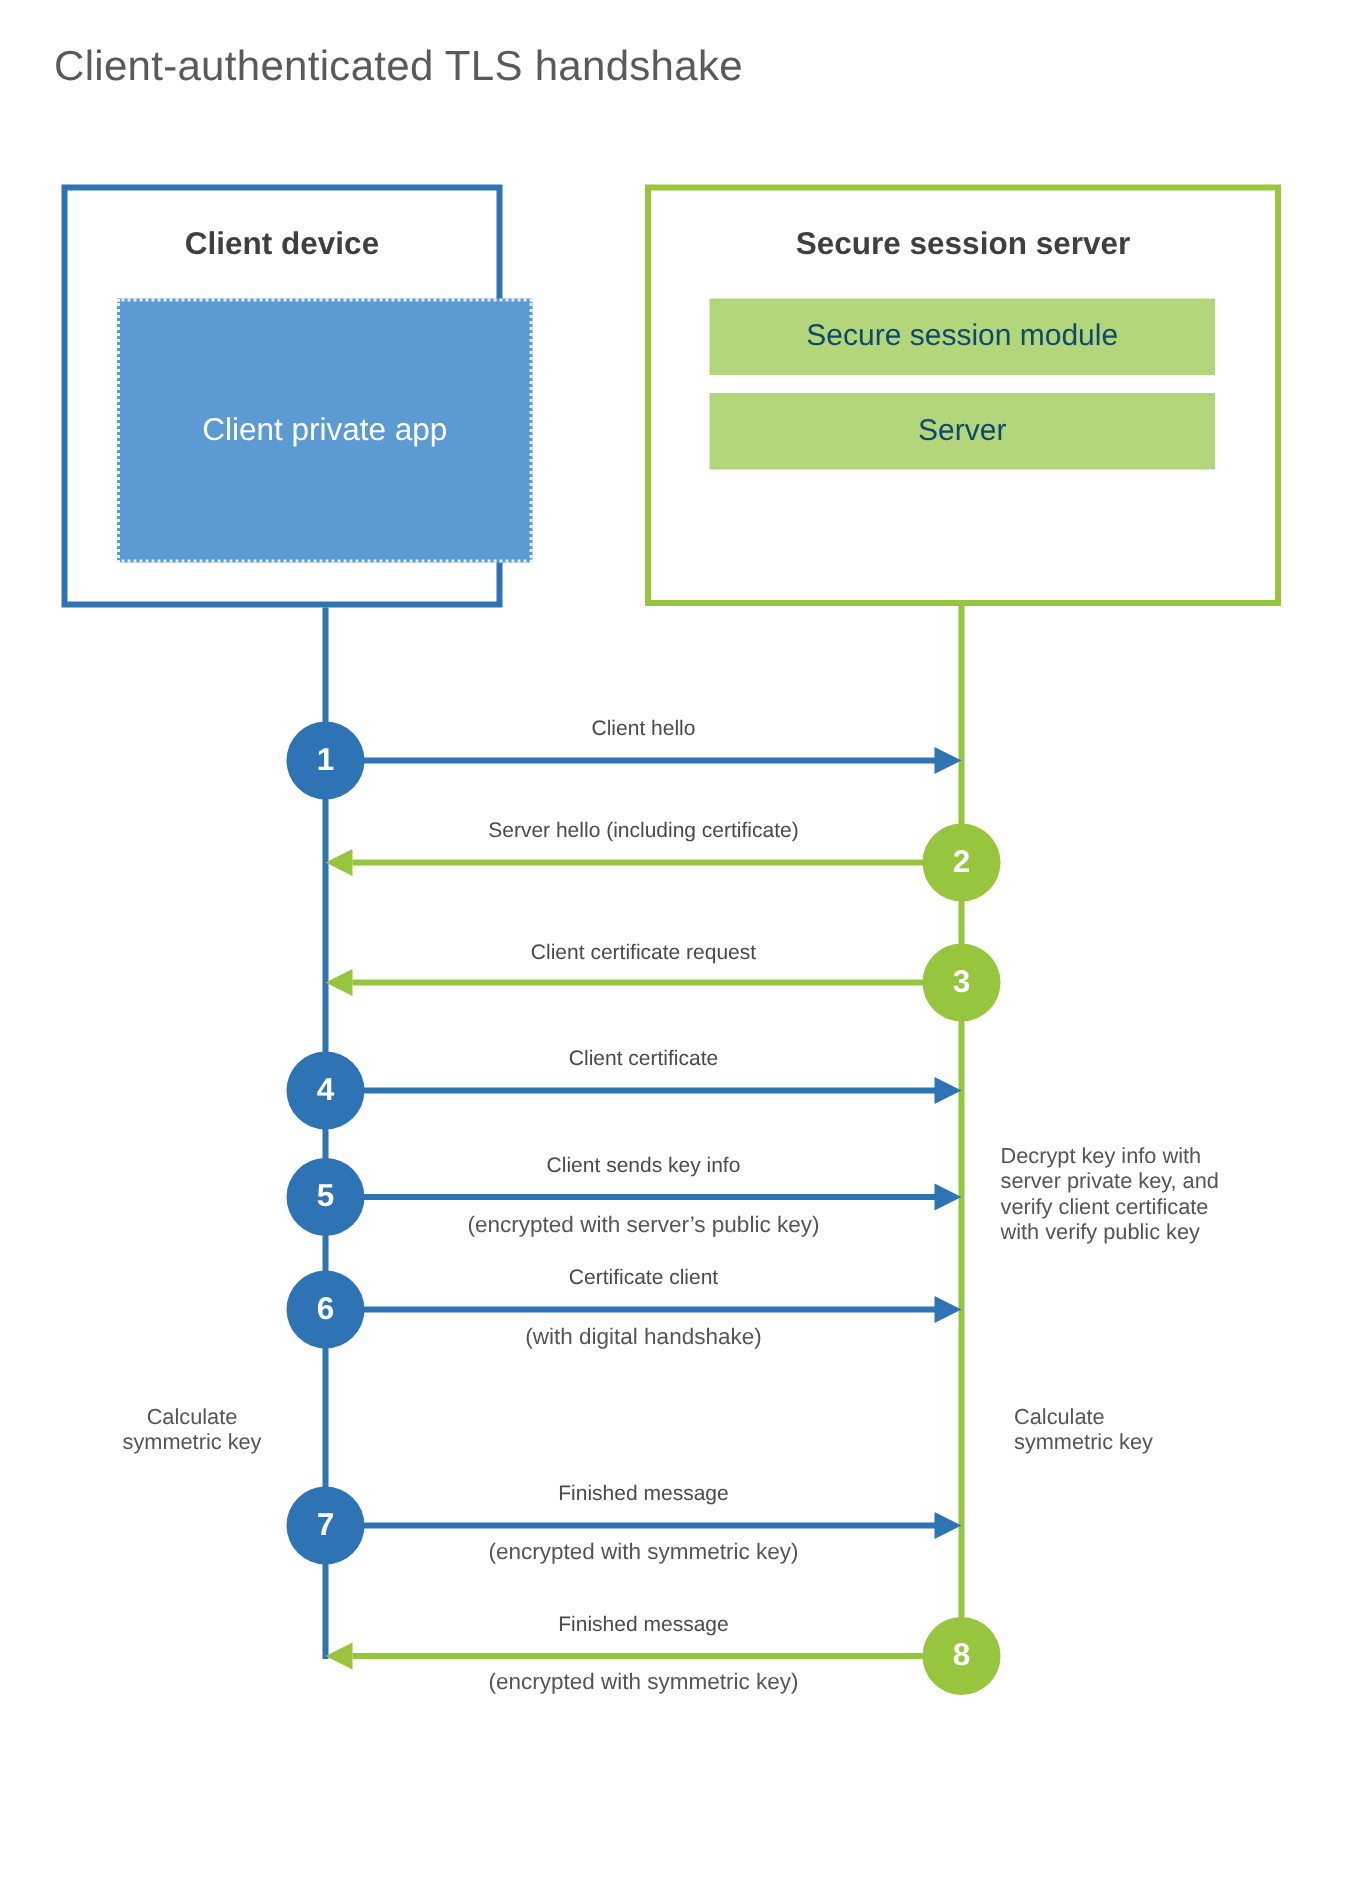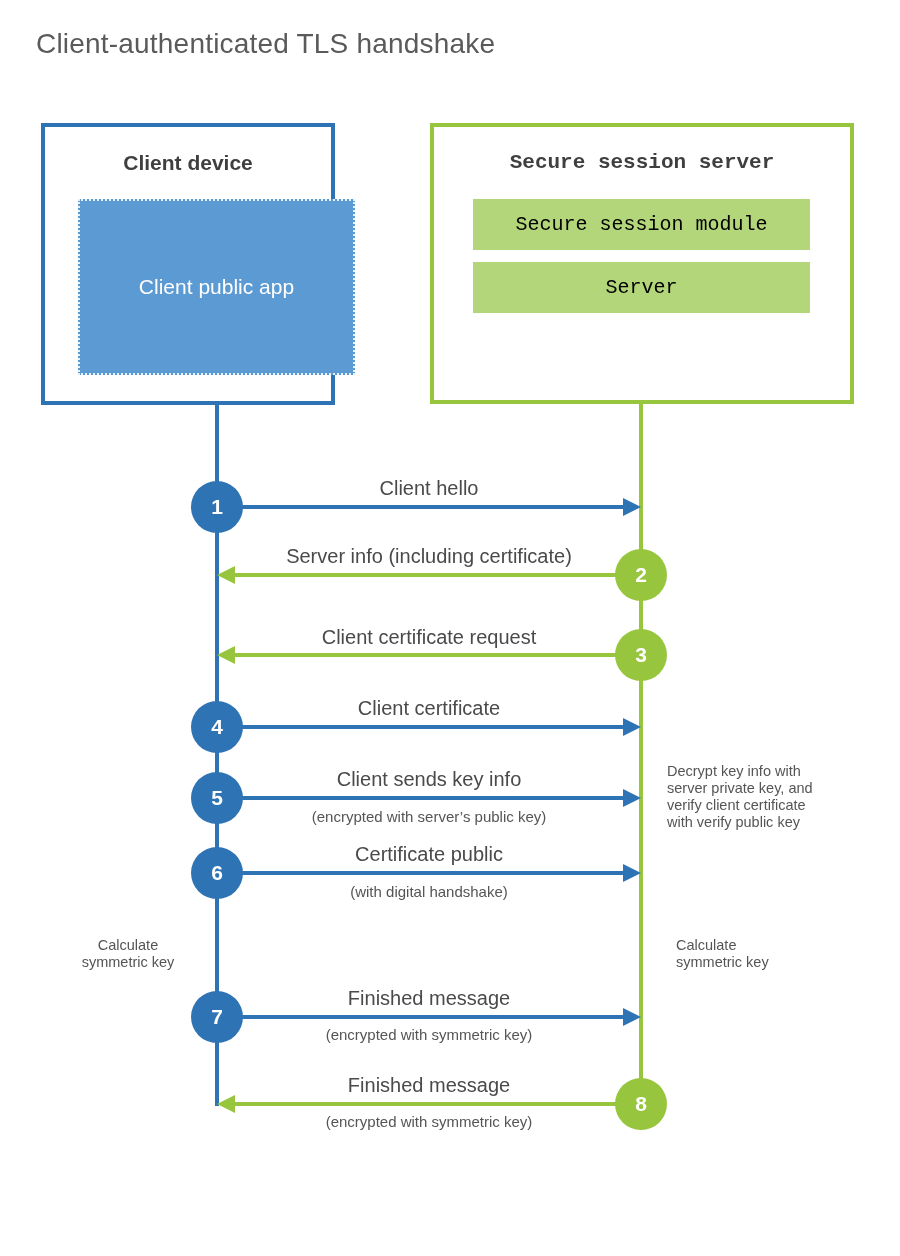--- a/index.html
+++ b/index.html
@@ -20,35 +20,35 @@
   .abs{position:absolute;}
 
   .page-title{
     left:36px;top:28px;width:820px;
     font-size:28px;font-weight:300;color:var(--text-gray);letter-spacing:.2px;
   }
 
   
   .actor-box{box-sizing:border-box;background:#fff;}
   .client-box{left:41px;top:123px;width:294px;height:282px;border:4px solid var(--blue);}
-  .server-box{left:430px;top:123px;width:424px;height:281px;border:4px solid var(--green);font-family:Liberation Mono, monospace;}
+  .server-box{left:430px;top:123px;width:424px;height:281px;border:4px solid var(--green);}
   .actor-header{
     left:0;top:24px;width:100%;text-align:center;
     font-size:21px;font-weight:700;color:var(--text-dark);
   }
   .client-app{
     left:33px;top:72px;width:277px;height:176px;box-sizing:border-box;
     background:var(--blue-fill);border:2px dotted rgba(255,255,255,.85);
     display:flex;align-items:center;justify-content:center;text-align:center;
     color:#fff;font-size:21px;line-height:1.5;
   }
   .module-bar{
     left:39px;width:337px;height:51px;background:var(--green-fill);
     display:flex;align-items:center;justify-content:center;
-    color:#000000;font-size:20px;
+    color:#0c4a6e;font-size:20px;
   }
 
   
   .lifeline{width:4px;}
   .lifeline.blue{background:var(--blue);}
   .lifeline.green{background:var(--green);}
 
   
   .hline{height:4px;}
   .hline.blue{background:var(--blue);}
@@ -60,58 +60,58 @@
   
   .circle{
     width:52px;height:52px;border-radius:50%;
     display:flex;align-items:center;justify-content:center;
     color:#fff;font-size:21px;font-weight:700;
   }
   .circle.blue{background:var(--blue);}
   .circle.green{background:var(--green);}
 
   
-  .msg{left:217px;width:424px;text-align:center;font-size:20px;color:var(--label);}
+  .msg{left:217px;width:424px;text-align:center;font-size:14px;color:var(--label);}
   .submsg{left:217px;width:424px;text-align:center;font-size:15px;color:var(--sub);}
 
   
   .note{font-size:14.5px;line-height:17px;color:var(--sub);}
 </style>
 </head>
 <body>
 
 <div id="canvas">
 
   <div class="abs page-title">Client-authenticated TLS handshake</div>
 
   <div class="abs actor-box client-box">
     <div class="abs actor-header">Client device</div>
     <div class="abs client-app">
-      <span>Client public app</span>
+      <span>Client private app</span>
     </div>
   </div>
 
   <div class="abs actor-box server-box">
     <div class="abs actor-header">Secure session server</div>
     <div class="abs module-bar" style="top:72px">Secure session module</div>
     <div class="abs module-bar" style="top:135px">Server</div>
   </div>
 
   <div class="abs lifeline blue" style="left:215px;top:405px;height:701px"></div>
   <div class="abs lifeline green" style="left:639px;top:404px;height:700px"></div>
 
   <div>
     <div class="abs msg" style="top:477px">Client hello</div>
     <div class="abs hline blue" style="left:217px;top:505px;width:408px"></div>
     <div class="abs head right blue" style="left:623px;top:498px"></div>
     <div class="abs circle blue" style="left:191px;top:481px">1</div>
   </div>
 
   <div>
-    <div class="abs msg" style="top:545px">Server info (including certificate)</div>
+    <div class="abs msg" style="top:545px">Server hello (including certificate)</div>
     <div class="abs hline green" style="left:235px;top:573px;width:406px"></div>
     <div class="abs head left green" style="left:217px;top:566px"></div>
     <div class="abs circle green" style="left:615px;top:549px">2</div>
   </div>
 
   <div>
     <div class="abs msg" style="top:626px">Client certificate request</div>
     <div class="abs hline green" style="left:235px;top:653px;width:406px"></div>
     <div class="abs head left green" style="left:217px;top:646px"></div>
     <div class="abs circle green" style="left:615px;top:629px">3</div>
@@ -126,21 +126,21 @@
 
   <div>
     <div class="abs msg" style="top:768px">Client sends key info</div>
     <div class="abs hline blue" style="left:217px;top:796px;width:408px"></div>
     <div class="abs head right blue" style="left:623px;top:789px"></div>
     <div class="abs circle blue" style="left:191px;top:772px">5</div>
     <div class="abs submsg" style="top:808px">(encrypted with server’s public key)</div>
   </div>
 
   <div>
-    <div class="abs msg" style="top:843px">Certificate public</div>
+    <div class="abs msg" style="top:843px">Certificate client</div>
     <div class="abs hline blue" style="left:217px;top:871px;width:408px"></div>
     <div class="abs head right blue" style="left:623px;top:864px"></div>
     <div class="abs circle blue" style="left:191px;top:847px">6</div>
     <div class="abs submsg" style="top:883px">(with digital handshake)</div>
   </div>
 
   <div class="abs note" style="left:667px;top:763px;width:162px;text-align:left">Decrypt key info with server private key, and verify client certificate with verify public key</div>
 
   <div class="abs note" style="left:78px;top:937px;width:100px;text-align:center">Calculate symmetric key</div>
   <div class="abs note" style="left:676px;top:937px;width:100px;text-align:left">Calculate symmetric key</div>

